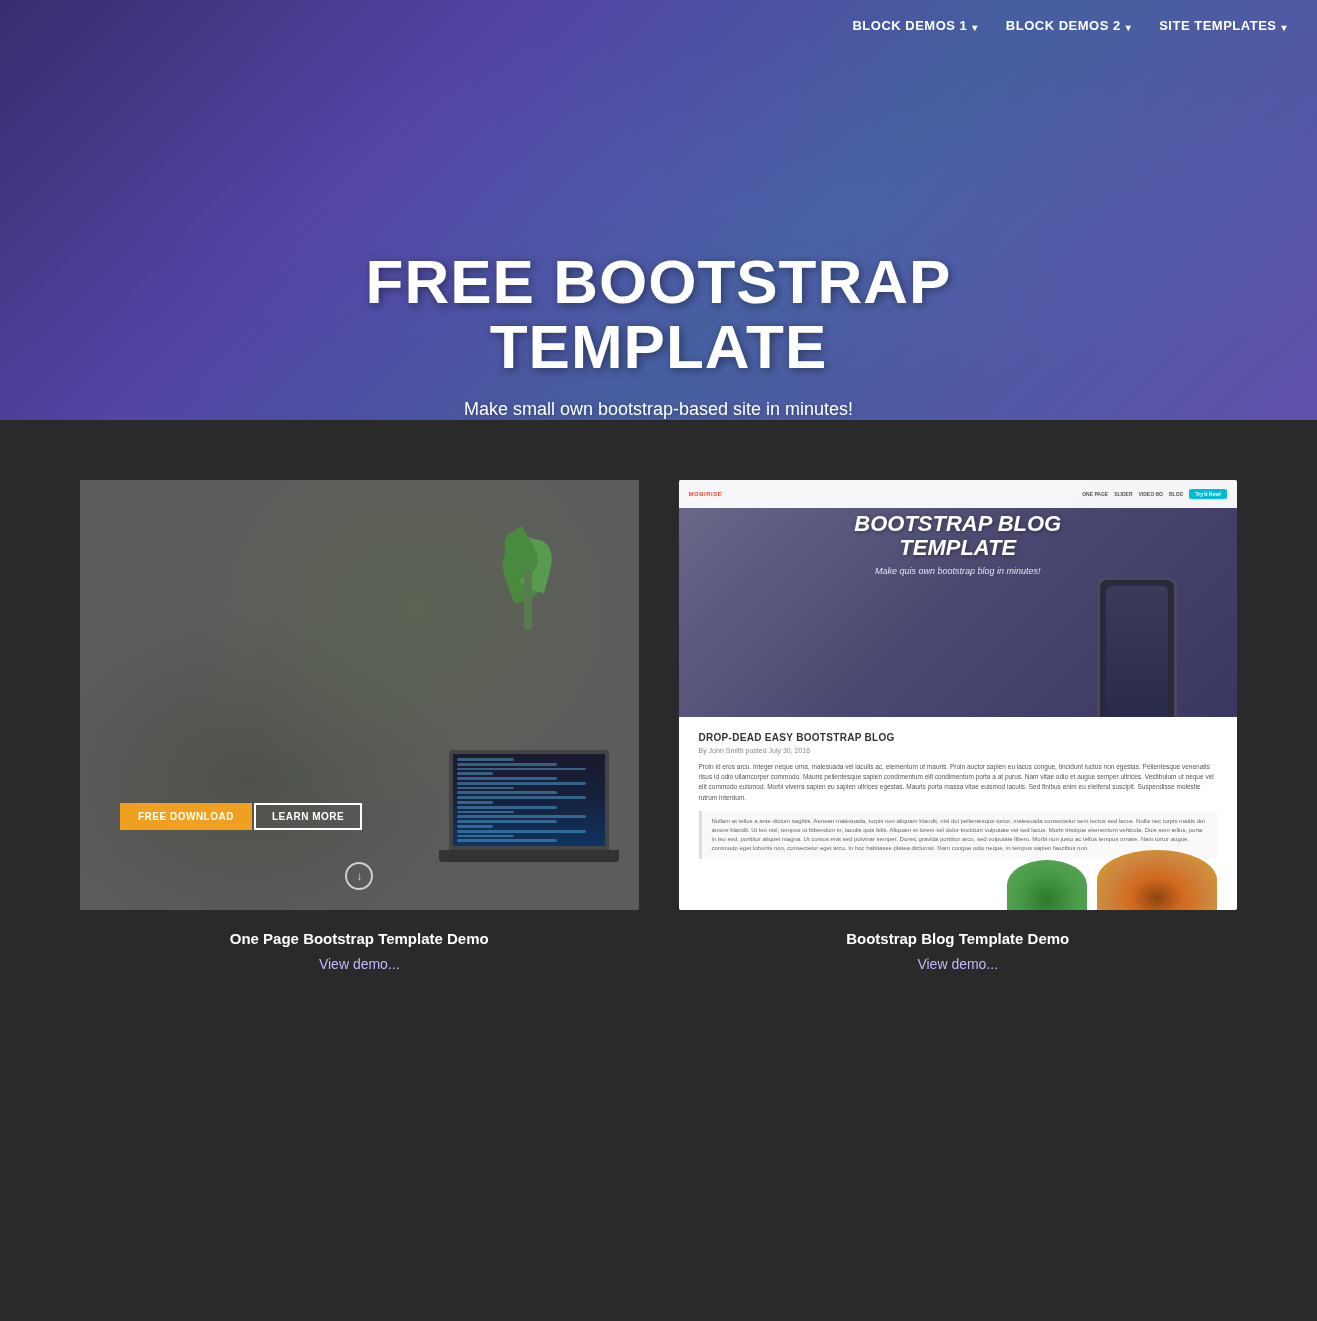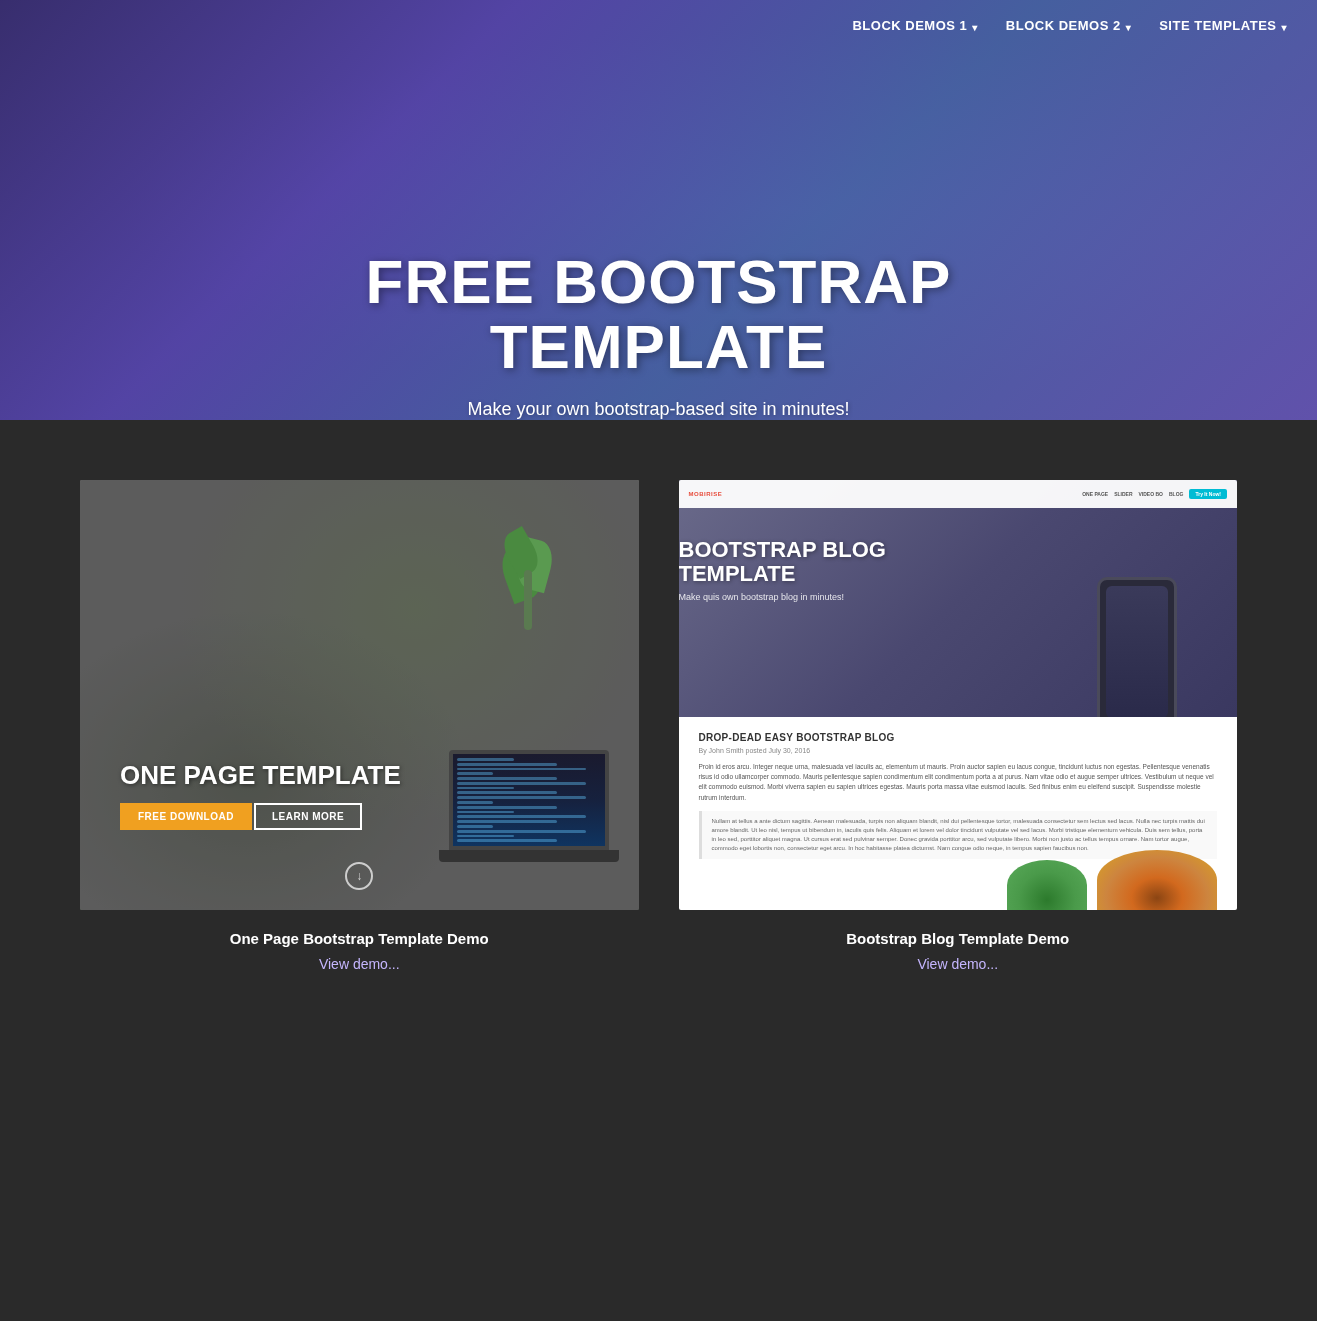--- a/index.html
+++ b/index.html
@@ -358,23 +358,25 @@
     .blog-nav-btn {
       background: #00bcd4;
       color: #fff;
       padding: 2px 6px;
       font-size: 5px;
       font-weight: 700;
       border-radius: 2px;
     }
     .blog-top-title {
       position: absolute;
-      top: 58px;
+      top: 32px;
       left: 0;
       right: 0;
+      text-align: center;
+      font-style: italic;
     }
     .blog-top-title h2 {
       font-size: 22px;
       font-weight: 900;
       color: #fff;
       text-transform: uppercase;
       line-height: 1.1;
       text-shadow: 1px 1px 4px rgba(0,0,0,0.4);
     }
     .blog-top-title p {
@@ -473,21 +475,21 @@
     <span class="chevron">▾</span>
   </div>
 </nav>
 
 <div class="hero">
   <div class="hero-bg-image"></div>
   <div class="hero-laptop"></div>
   <div class="hero-bg"></div>
   <div class="hero-content">
     <h1 class="hero-title">FREE BOOTSTRAP<br>TEMPLATE</h1>
-    <p class="hero-subtitle">Make your own bootstrap-based site in minutes!</p>
+    <p class="hero-subtitle">Make small own bootstrap-based site in minutes!</p>
   </div>
 </div>
 
 <div class="cards-section">
   <div class="cards-grid">
 
     <div class="card">
       <div class="card-image-wrapper">
         <div class="one-page-card">
           <div class="bg-photo"></div>
@@ -519,21 +521,20 @@
                 <div class="code-line medium"></div>
                 <div class="code-line xshort"></div>
                 <div class="code-line long"></div>
                 <div class="code-line short"></div>
                 <div class="code-line medium"></div>
               </div>
             </div>
             <div class="laptop-base"></div>
           </div>
           <div class="content">
-            <div class="template-label">ONE PAGE TEMPLATE</div>
             <div class="buttons">
               <button class="btn-orange">FREE DOWNLOAD</button>
               <button class="btn-outline">LEARN MORE</button>
             </div>
           </div>
           <div class="arrow-down">↓</div>
         </div>
       </div>
       <div class="card-caption">
         <div class="card-caption-title">One Page Bootstrap Template Demo</div>

